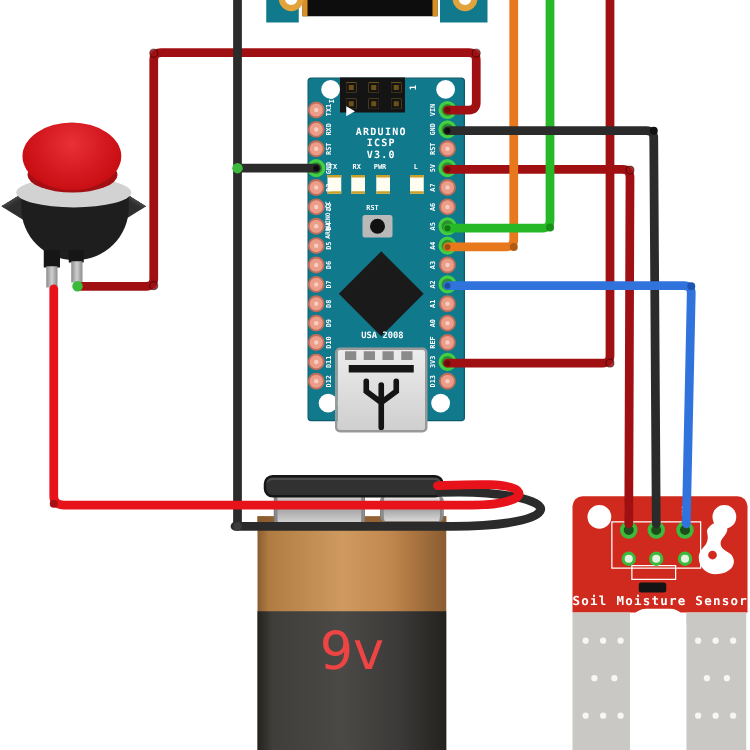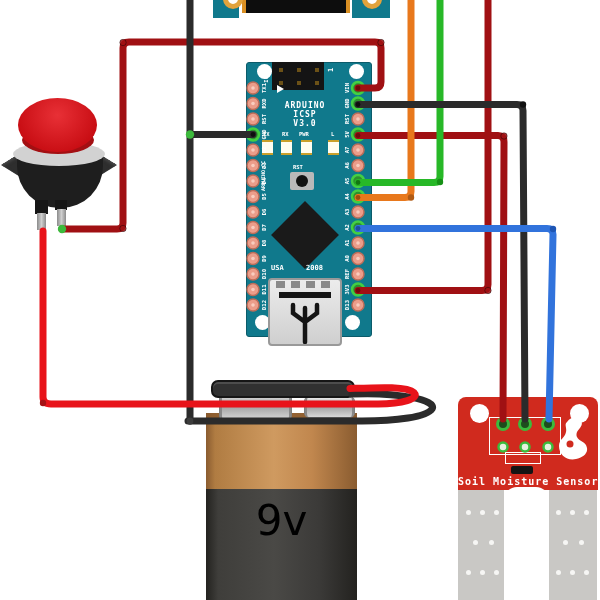--- a/index.html
+++ b/index.html
@@ -57,21 +57,21 @@
   .bat-dark{position:absolute;left:206px;top:489px;width:151px;height:111px;
             background:linear-gradient(90deg,#23221f 0%,#3f3e3b 8%,#4a4946 45%,#3b3a38 75%,#23221f 100%);}
   .bat-topline{position:absolute;left:206px;top:413px;width:151px;height:5px;background:#8a5a2e;opacity:.85;}
   .bat-cap{position:absolute;left:211px;top:380px;width:144px;height:18px;background:#313131;
            border:2px solid #161616;border-radius:7px;box-sizing:border-box;
            box-shadow:inset 0 2px 0 #4d4d4d;}
   .bat-term{position:absolute;background:linear-gradient(180deg,#f0f0f0,#9d9d9d 45%,#d8d8d8);
             border:1px solid #7f7f7f;border-radius:5px;
             box-shadow:inset 7px 0 0 -5px #888, inset -7px 0 0 -5px #888;}
   .bat-label{position:absolute;left:206px;top:496px;width:151px;text-align:center;
-             color:#000000;font-family:"DejaVu Sans",sans-serif;font-size:42px;}
+             color:#ef4444;font-family:"DejaVu Sans",sans-serif;font-size:42px;}
   
   .sensor{position:absolute;left:458px;top:397px;width:140px;height:93px;background:#d02a1e;
           border-radius:8px 8px 0 0;}
   .shole{position:absolute;width:19px;height:19px;border-radius:50%;background:#fff;}
   .silk{position:absolute;border:1.5px solid #fff;box-sizing:border-box;}
   .sblack{position:absolute;left:511px;top:466px;width:22px;height:8px;background:#141414;border-radius:2px;}
   .stitle{position:absolute;left:458px;top:476px;width:140px;text-align:center;color:#fff;
           font-size:10px;font-weight:bold;letter-spacing:1px;white-space:nowrap;}
   .prong{position:absolute;top:490px;height:110px;background:#c9c8c5;}
   .notch{position:absolute;left:504px;top:487px;width:45px;height:113px;background:#fff;
@@ -135,21 +135,21 @@
     <div class="ledlab" style="left:299px;top:131px;">PWR</div>
     <div class="ledlab" style="left:331px;top:131px;">L</div>
     <div class="led" style="left:262px;top:140px;"></div>
     <div class="led" style="left:281px;top:140px;"></div>
     <div class="led" style="left:301px;top:140px;"></div>
     <div class="led" style="left:328px;top:140px;"></div>
     <div class="ledlab" style="left:293px;top:164px;">RST</div>
     <div class="rstbtn"></div>
     <div class="vtext" style="left:263px;top:176px;font-size:5px;">ARDUINO.CC</div>
     <div class="chip"></div>
-    <div class="smalltxt" style="left:271px;top:264px;">USA</div>
+    <div class="smalltxt" style="left:289px;top:264px;">USA</div>
     <div class="smalltxt" style="left:306px;top:264px;">2008</div>
     <div class="usb">
       <div class="usbtab" style="left:6px;"></div>
         <div class="usbtab" style="left:21px;"></div>
       <div class="usbtab" style="left:36px;"></div>
         <div class="usbtab" style="left:51px;"></div>
       <div class="usbbar"></div>
       <svg width="44" height="46" style="position:absolute;left:13px;top:18px;">
         <path d="M22,44 V10 M22,24 L10,15 V7 M22,24 L34,15 V7" stroke="#141414" stroke-width="4.5" fill="none" stroke-linecap="round"></path>
       </svg>

